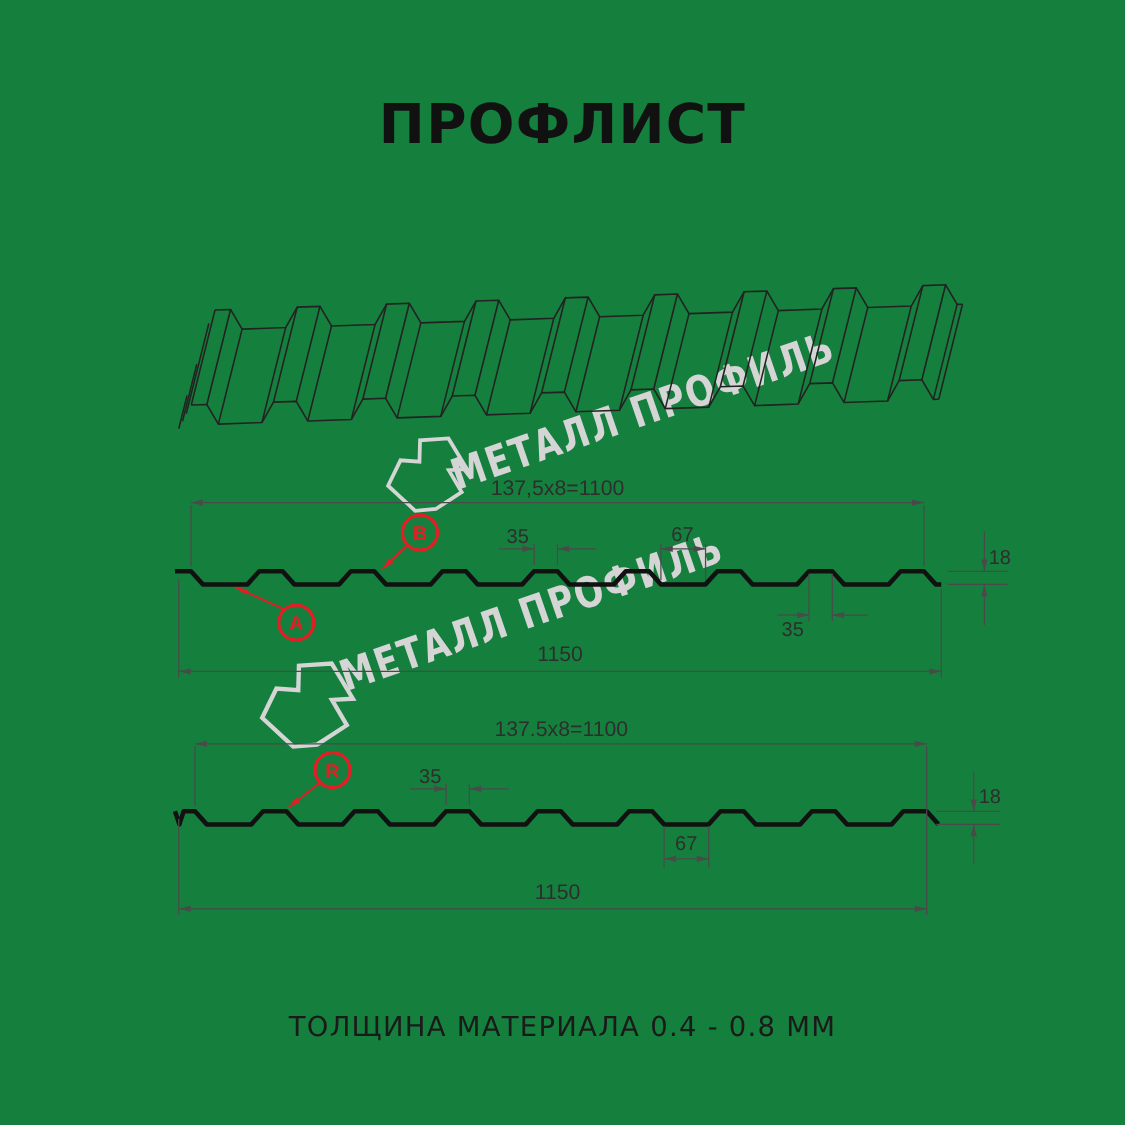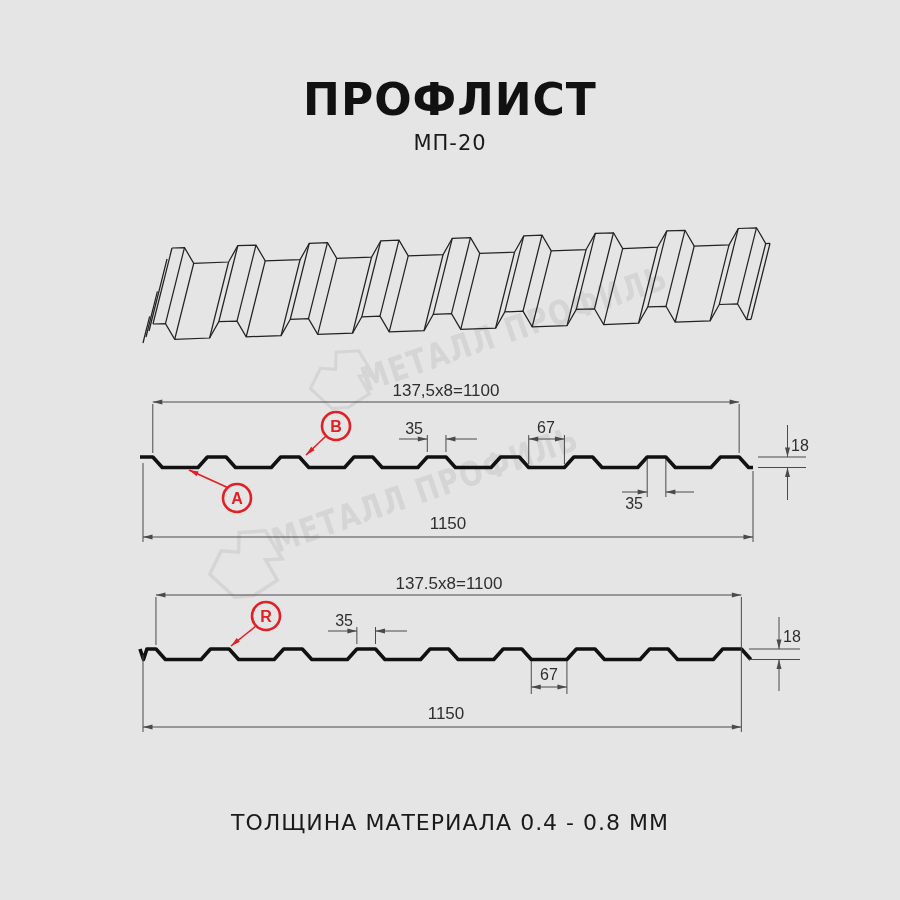--- a/index.html
+++ b/index.html
@@ -1,16 +1,16 @@
 <!DOCTYPE html>
 <html><head>
 <meta charset="utf-8">
 <style>
   html,body{margin:0;padding:0;background:#fff;}
-  #page{position:relative;width:900px;height:900px;background:#e5e5e5;overflow:hidden;
+  #page{position:relative;width:900px;height:900px;background:#15803d;overflow:hidden;
         font-family:"DejaVu Sans", sans-serif;}
   #title{position:absolute;top:74px;left:0;width:900px;text-align:center;
          font-size:44px;font-weight:800;color:#111;letter-spacing:1px;}
   #subtitle{position:absolute;top:131px;left:0;width:900px;text-align:center;
          font-size:21px;font-weight:500;color:#1a1a1a;letter-spacing:1px;}
   #footer{position:absolute;top:810px;left:0;width:900px;text-align:center;
          font-size:22px;font-weight:400;color:#1a1a1a;letter-spacing:1px;}
   svg{position:absolute;left:0;top:0;}
   .prof{fill:none;stroke:#111;stroke-width:3.6;stroke-linejoin:round;stroke-linecap:butt;}
   .thin{stroke:#222;stroke-width:1.25;fill:none;}
@@ -25,21 +25,20 @@
   .redhead{fill:#e31e24;stroke:none;}
   .wmtext{font-family:"DejaVu Sans", sans-serif;font-size:34px;font-weight:bold;
           fill:#d5d5d5;letter-spacing:2px;}
   .wmlogo{fill:none;stroke:#d5d5d5;stroke-width:3;stroke-linejoin:miter;}
 </style>
 </head>
 <body>
 
 <div id="page">
   <div id="title">ПРОФЛИСТ</div>
-  <div id="subtitle">МП-20</div>
   <div id="footer">ТОЛЩИНА МАТЕРИАЛА 0.4 - 0.8 ММ</div>
 
   <svg width="900" height="900" viewBox="0 0 900 900">
 
     <g id="wm">
       <g id="wmlogo1">
           <polygon class="wmlogo" points="14,52 0,26 16,10 30,16 36,0 58,6 64,34 50,30 54,50 30,56" transform="translate(302,364) rotate(-19) scale(1)"></polygon>
         </g>
       <text class="wmtext" x="366" y="392" transform="rotate(-19 366 392)" textLength="322" lengthAdjust="spacingAndGlyphs">МЕТАЛЛ ПРОФИЛЬ</text>
       <g id="wmlogo2">

